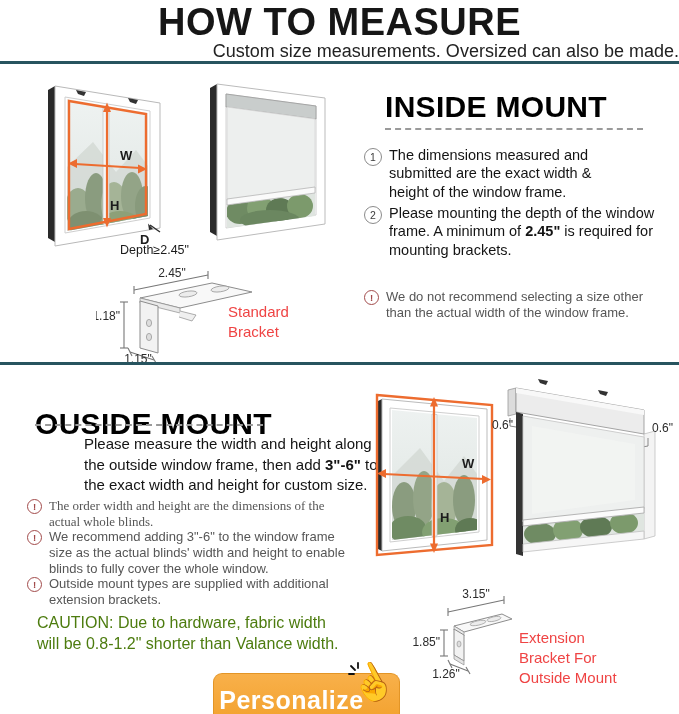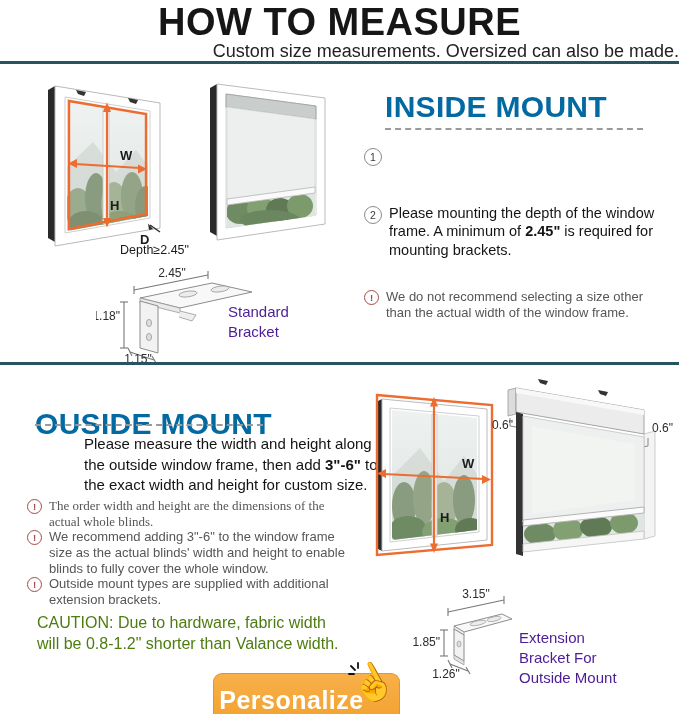--- a/index.html
+++ b/index.html
@@ -5,37 +5,37 @@
   html,body{margin:0;padding:0;background:#fff;}
   #canvas{position:relative;width:679px;height:714px;background:#fff;overflow:hidden;
           font-family:"Liberation Sans",sans-serif;color:#1c1c1c;}
   .abs{position:absolute;}
   
   .title{left:0;right:0;top:1px;text-align:center;font-size:38px;font-weight:bold;
          letter-spacing:.5px;color:#161616;}
   .subtitle{left:0;right:0;top:41px;text-align:right;font-size:18px;color:#222;}
   .divider{left:0;width:679px;height:3px;background:#27545f;}
   
-  .sec-heading{font-size:30px;font-weight:bold;letter-spacing:.3px;color:#0369a1;}
+  .sec-heading{font-size:30px;font-weight:bold;letter-spacing:.3px;color:#000000;}
   .dashed{height:0;border-top:2px dashed #9a9a9a;}
   
   .point{display:flex;gap:7px;align-items:flex-start;}
   .numcirc{flex:0 0 auto;width:16px;height:16px;margin-top:2px;border:1.4px solid #8b8b8b;
            border-radius:50%;font-size:10.5px;color:#3c3c3c;text-align:center;line-height:16px;}
   .ptext{font-size:14.5px;line-height:1.26;color:#141414;}
   .ptext b{font-weight:bold;}
   
   .note{display:flex;gap:7px;align-items:flex-start;}
   .alertcirc{flex:0 0 auto;width:13px;height:13px;margin-top:1px;border:1.4px solid #a24b4b;
              border-radius:50%;font-size:9.5px;font-weight:bold;color:#a24b4b;text-align:center;line-height:13px;}
   .ntext{font-size:13px;line-height:1.23;color:#565656;}
   .intro{font-size:15px;line-height:1.38;color:#141414;}
   .intro b{font-weight:bold;}
   .caution{font-size:16px;line-height:1.32;font-weight:normal;color:#4d7c0f;}
-  .bracket-label{font-size:15px;line-height:1.32;color:#4c1d95;}
+  .bracket-label{font-size:15px;line-height:1.32;color:#ef4444;}
   
   svg{display:block;}
   svg text{font-family:"Liberation Sans",sans-serif;fill:#1c1c1c;}
   .wh{font-size:13px;font-weight:bold;}
   .dim{font-size:12px;fill:#2b2b2b;}
   .dep{font-size:12.5px;fill:#1a1a1a;}
   
   .personalize{left:213px;top:673px;width:187px;height:58px;border-radius:9px;
       background:linear-gradient(#f8b04a,#f2a02b);border:1px solid #e39526;border-bottom:4px solid #db8d1d;
       box-sizing:border-box;display:flex;align-items:center;justify-content:center;cursor:pointer;}
@@ -123,20 +123,21 @@
     <polygon points="17,29 105,41 105,111 17,123" fill="#edefee" stroke="#d5d5d5" stroke-width="0.8"></polygon>
 
     <polygon points="17,121 105,109 105,115 17,127" fill="#fafafa" stroke="#b5b5b5" stroke-width="0.8"></polygon>
   </svg>
 
   <div class="abs sec-heading" style="left:385px;top:90px;">INSIDE MOUNT</div>
   <div class="abs dashed" style="left:385px;top:128px;width:258px;"></div>
 
   <div class="abs point" style="left:364px;top:146px;width:235px;">
     <div class="numcirc">1</div>
+    <div class="ptext" style="width:212px;">The dimensions measured and submitted are the exact width &amp; height of the window frame.</div>
   </div>
 
   <div class="abs point" style="left:364px;top:204px;width:300px;">
     <div class="numcirc">2</div>
     <div class="ptext" style="width:276px;">
       <span>Please mounting the depth of the window frame. A minimum of </span><b>2.45"</b><span> is required for mounting brackets.</span>
     </div>
   </div>
 
   <div class="abs note" style="left:364px;top:289px;width:300px;">

